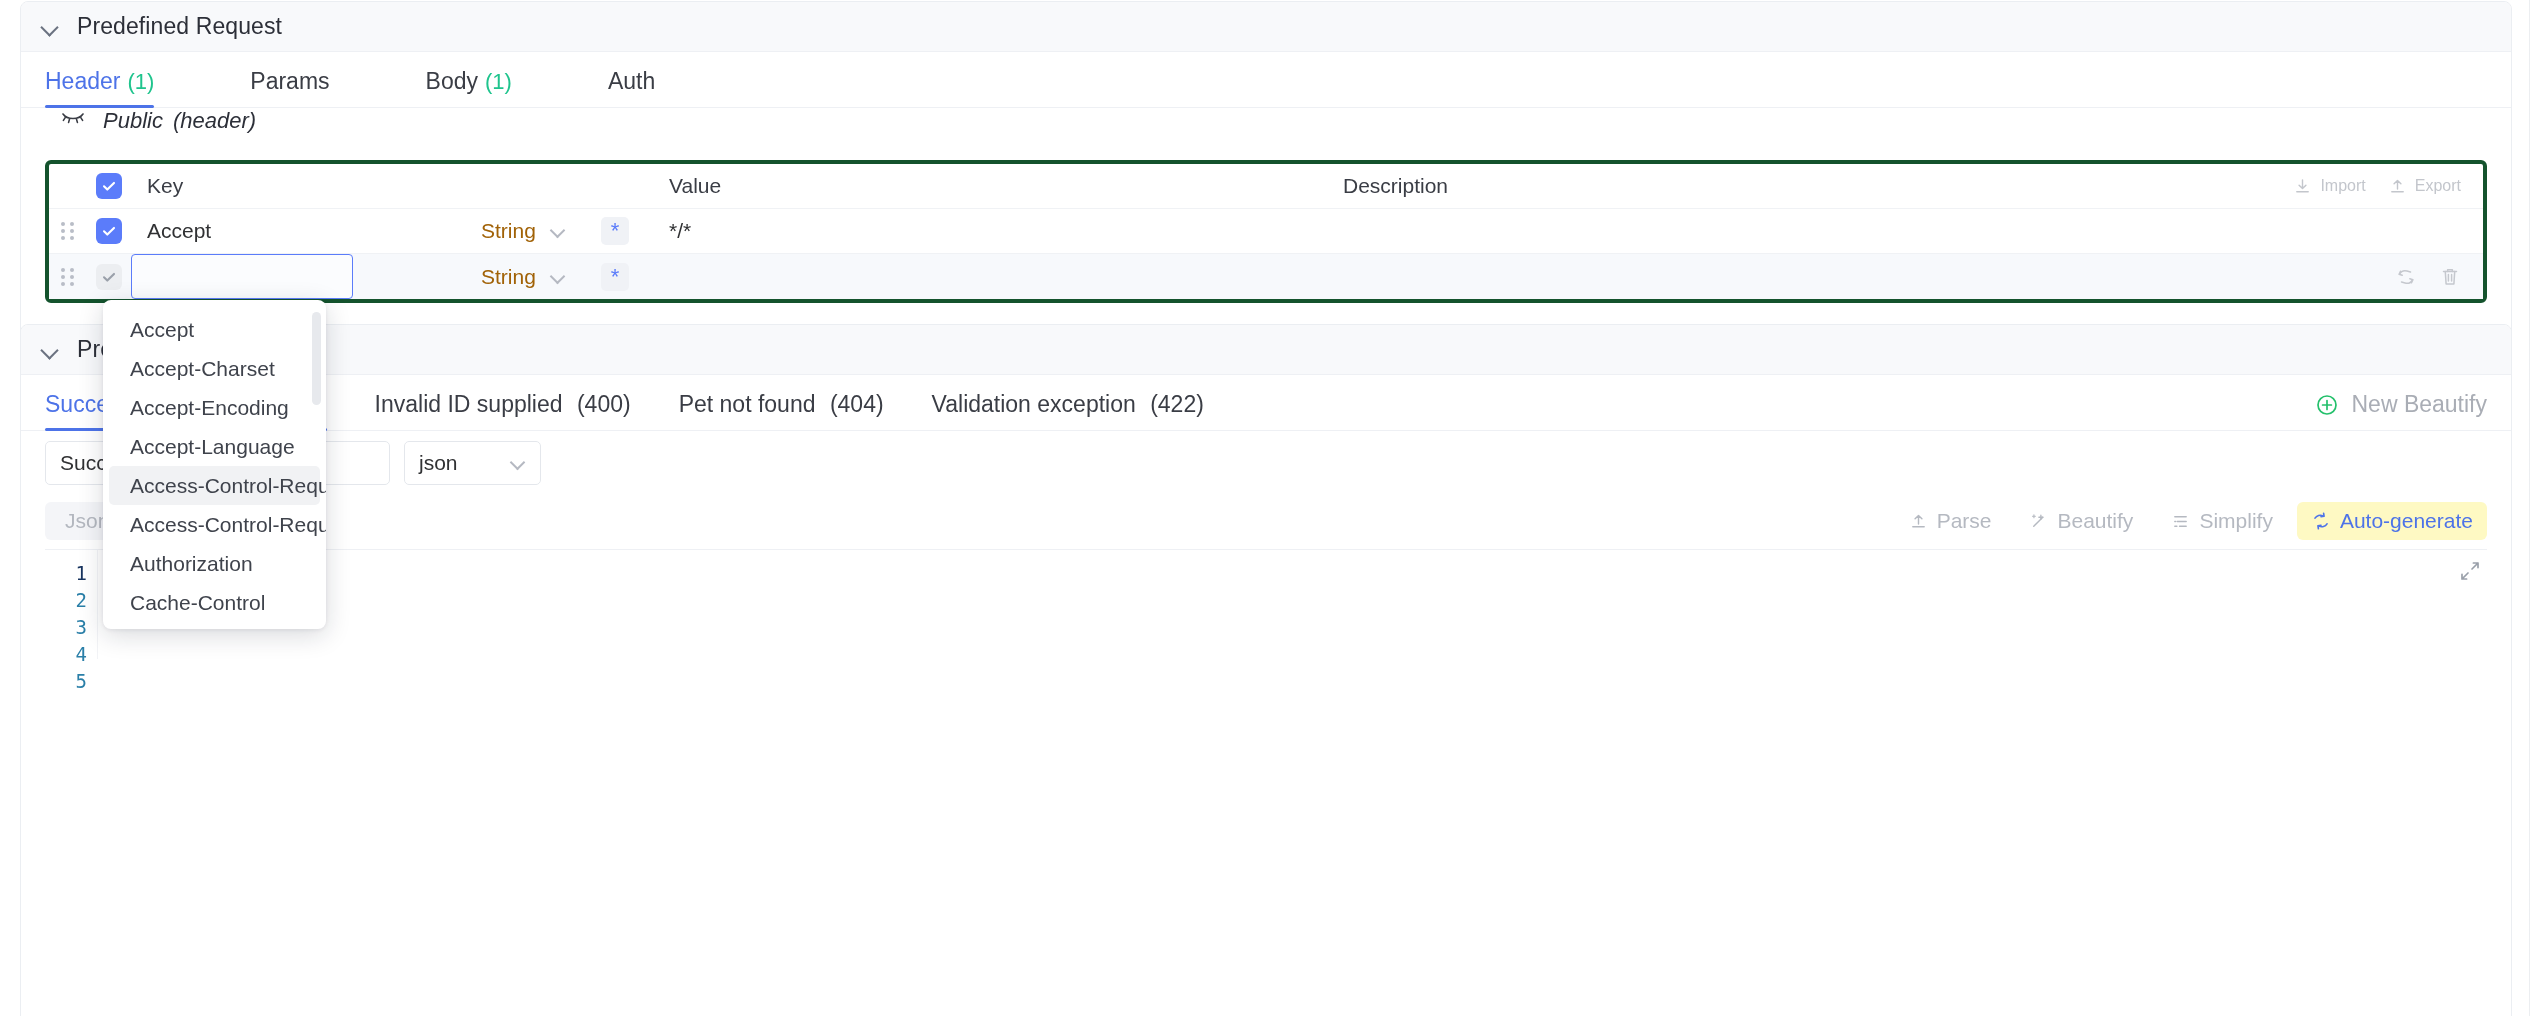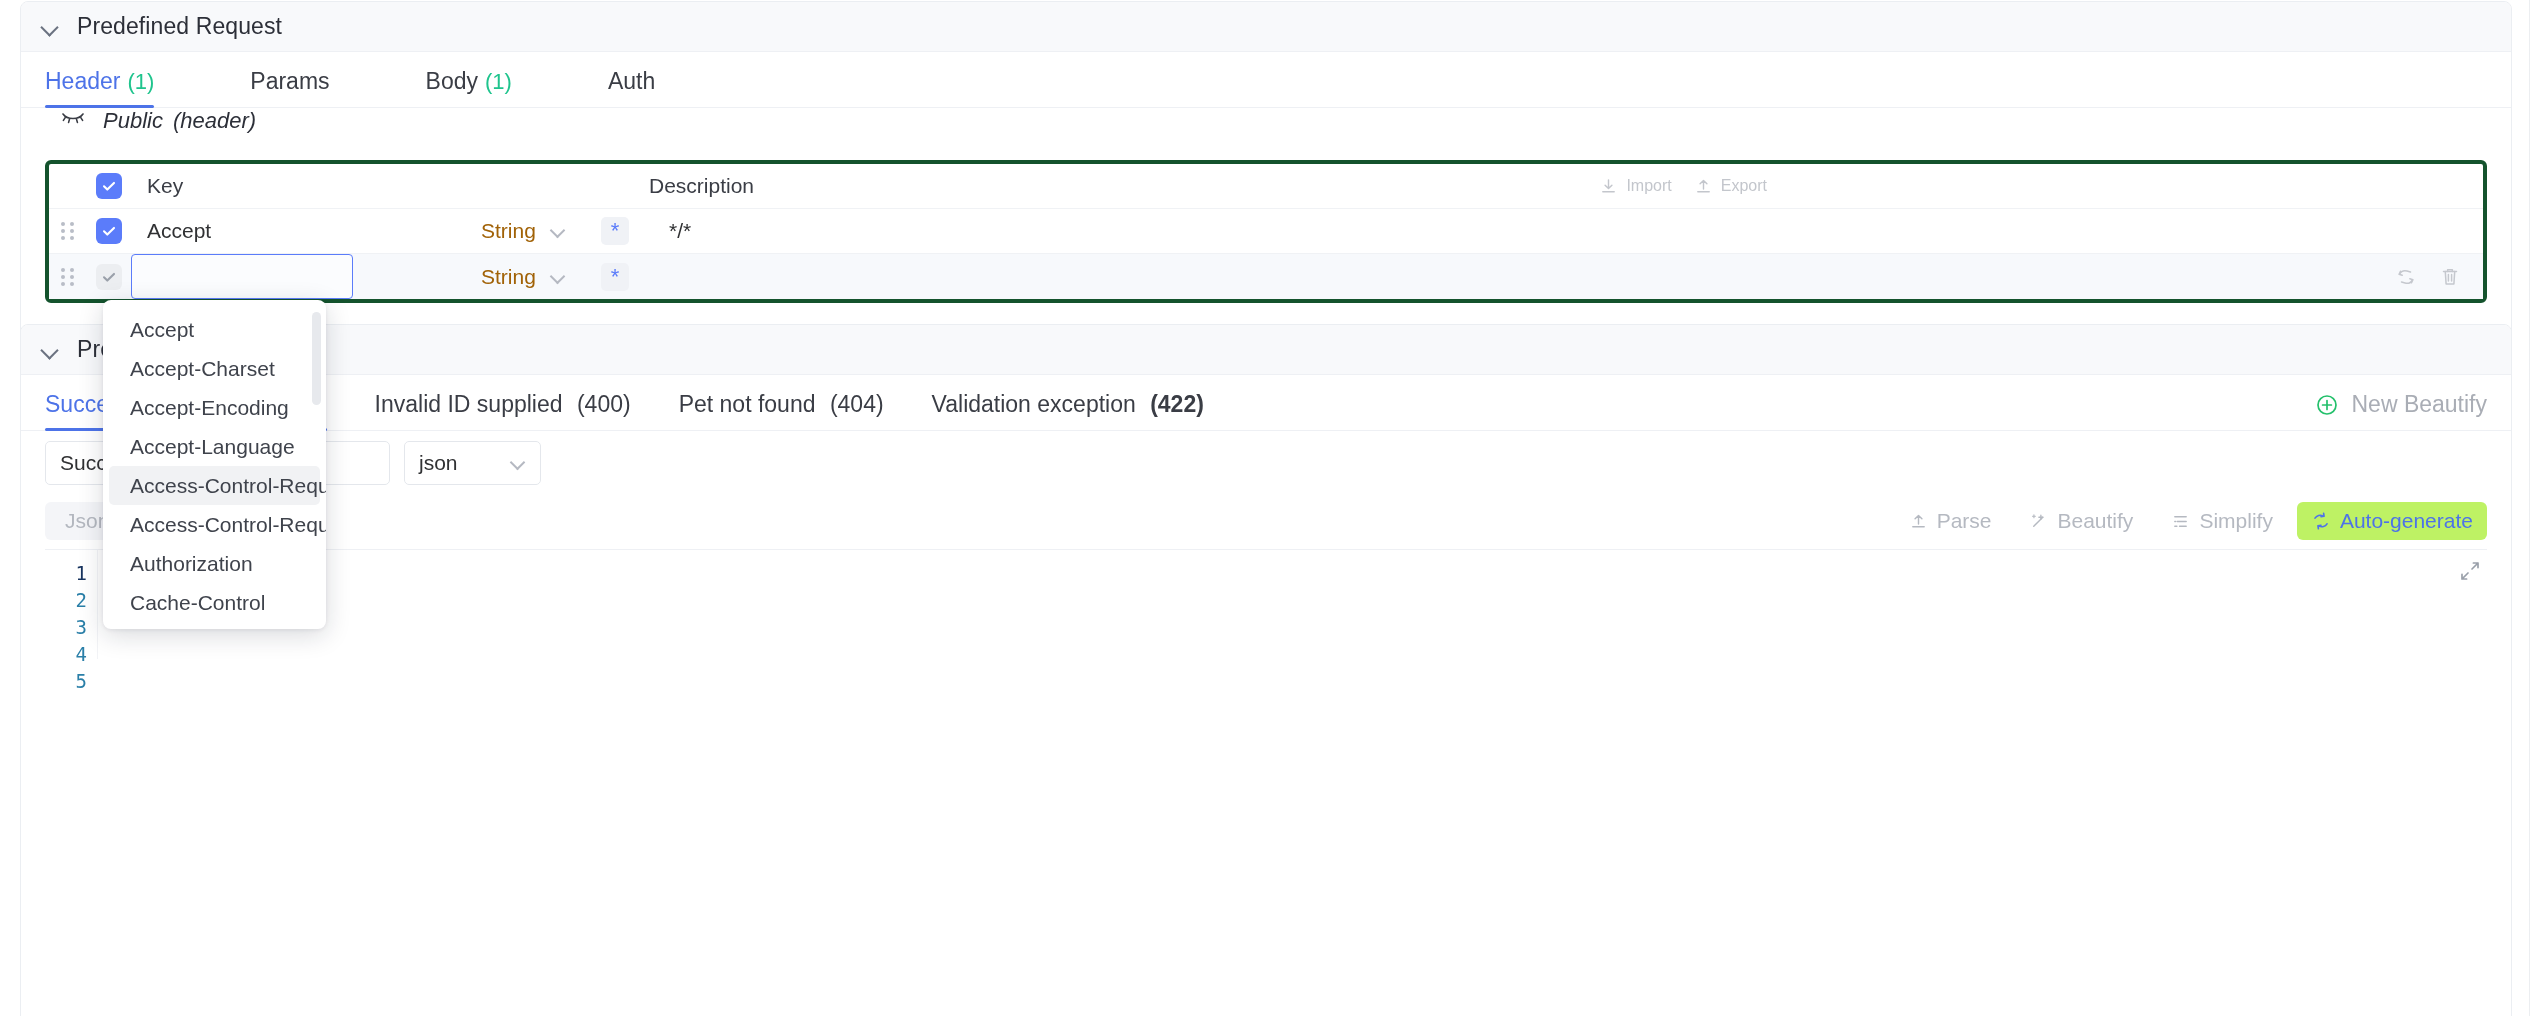--- a/index.html
+++ b/index.html
@@ -249,21 +249,21 @@
     color: #b3b7bf;
     cursor: pointer;
   }
   .tools { display:flex; align-items:center; gap: 10px; }
   .tool {
     display:flex; align-items:center; gap: 9px;
     font-size: 21px; color:#b5b9c1;
     padding: 7px 14px; border-radius: 6px;
     cursor:pointer;
   }
-  .tool.primary { color:#4d73e8; background:#bef264; }
+  .tool.primary { color:#4d73e8; background:#fef9c3; }
 
   .editor {
     margin: 2px 24px 0 24px;
     border-top: 1px solid #eef0f4;
     display:flex;
     position: relative;
     height: 110px;
   }
   .gutter {
     width: 52px;
@@ -345,20 +345,21 @@
       <div class="c-check">
         <span class="cb">
           <svg width="16" height="16" viewBox="0 0 16 16">
               <path d="M3 8.3 L6.3 11.6 L13 4.9" stroke="#fff" stroke-width="2.1" fill="none" stroke-linecap="round" stroke-linejoin="round"></path>
             </svg>
         </span>
       </div>
       <div class="c-key hdr">Key</div>
       <div class="c-type"></div>
       <div class="c-star"></div>
+      <div class="c-value hdr" style="position:relative;">Value</div>
       <div class="c-desc hdr" style="position:relative;">Description</div>
       <div class="c-act">
         <span class="link-ico">
           <svg width="19" height="19" viewBox="0 0 20 20">
               <path d="M10 3 V12 M6.4 8.6 L10 12.2 L13.6 8.6" stroke="#c3c6cc" stroke-width="1.5" fill="none" stroke-linecap="round" stroke-linejoin="round"></path>
               <path d="M4 15.6 H16" stroke="#c3c6cc" stroke-width="1.5" stroke-linecap="round"></path>
             </svg>
           <span>Import</span>
         </span>
         <span class="link-ico">
@@ -470,21 +471,21 @@
       <div class="tab">
         <span>Invalid ID supplied</span>
         <span style="margin-left:8px;">(400)</span>
       </div>
       <div class="tab">
         <span>Pet not found</span>
         <span style="margin-left:8px;">(404)</span>
       </div>
       <div class="tab">
         <span>Validation exception</span>
-        <span style="margin-left:8px;font-weight:bold;">(422)</span>
+        <span style="margin-left:8px;">(422)</span>
       </div>
     </div>
     <div class="tab" style="margin-right:0;display:flex;align-items:center;gap:12px;color:#a9adb5;">
       <span style="display:flex;">
         <svg width="24" height="24" viewBox="0 0 24 24" fill="none">
           <circle cx="12" cy="12" r="9" stroke="#23c06b" stroke-width="1.7"></circle>
           <path d="M12 7.6 V16.4 M7.6 12 H16.4" stroke="#23c06b" stroke-width="1.7" stroke-linecap="round"></path>
         </svg>
       </span>
       <span>New Beautify</span>

